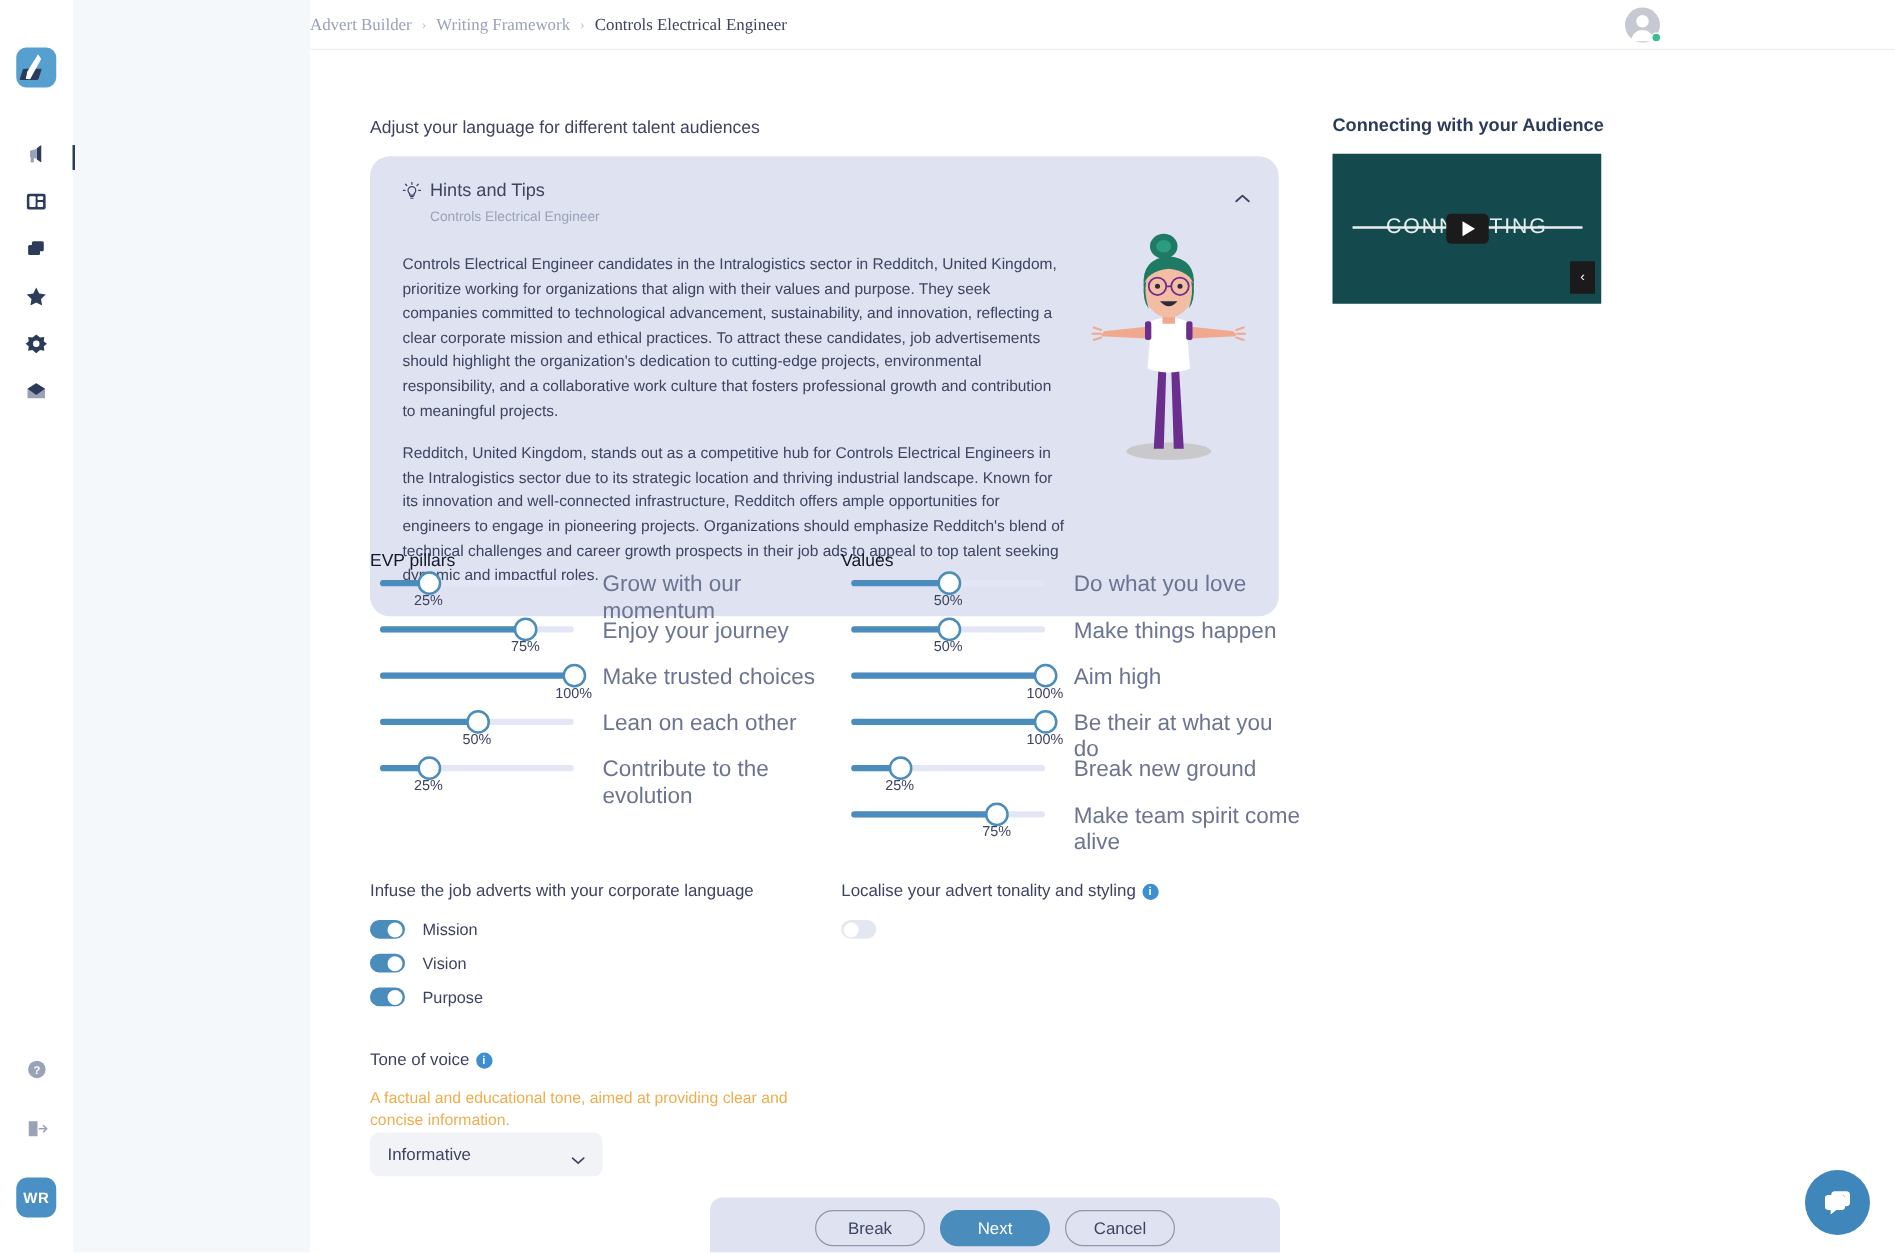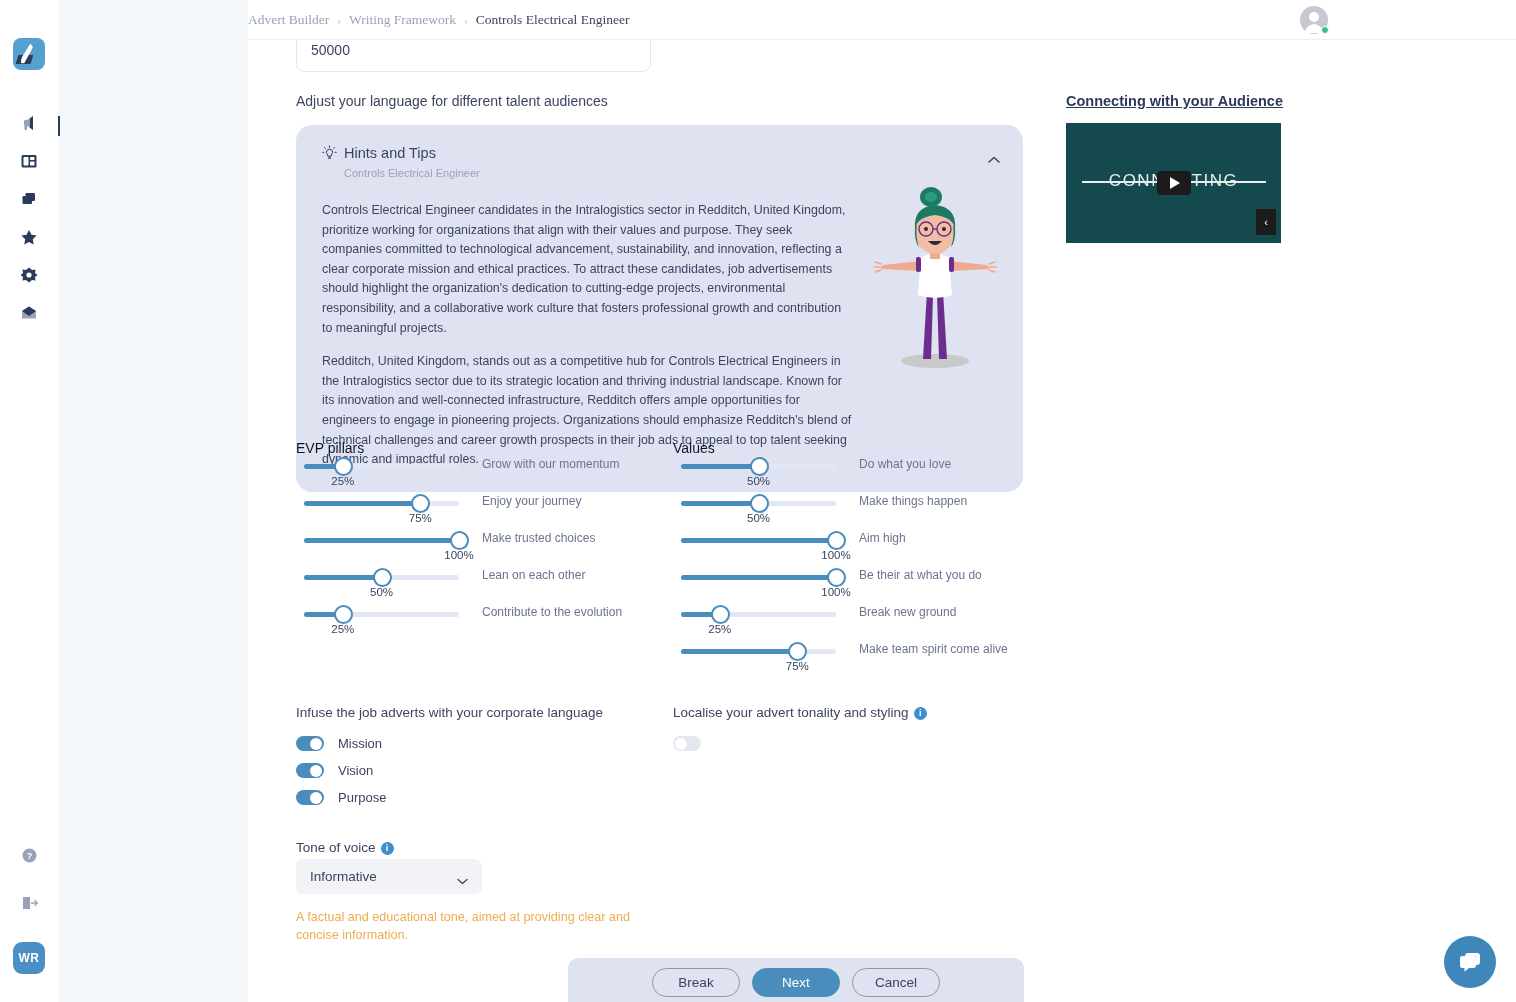--- a/index.html
+++ b/index.html
@@ -110,21 +110,21 @@
   .hint-body p {
     font-size: 12.4px; line-height: 1.58; color: #3d4461; margin-bottom: 14px;
   }
   .hint-body p:last-child { margin-bottom: 0; }
 
   
   #charac { position: absolute; right: 18px; top: 48px; width: 140px; height: 200px; }
 
   
   #rightcol { position: absolute; left: 818px; top: 53px; width: 230px; }
-  #rightcol .vtitle { font-size: 14.5px; font-weight: bold; color: #2d3b5a; margin-bottom: 14px; text-decoration: underline; }
+  #rightcol .vtitle { font-size: 14.5px; font-weight: bold; color: #2d3b5a; margin-bottom: 14px; }
   #videobox {
     width: 215px; height: 120px; background: #14494d; position: relative;
     overflow: hidden; cursor: pointer;
   }
   #videobox .vline {
     position: absolute; left: 16px; top: 58px; width: 184px; height: 1.5px; background: #e8eeee;
   }
   #videobox .vtext {
     position: absolute; left: 0; right: 0; top: 48px; text-align: center;
     font-size: 17px; letter-spacing: 1.5px; color: #e8eeee;
@@ -157,21 +157,21 @@
     background: #e3e7f5; border-radius: 3px;
   }
   .sfill { position: absolute; left: 0; top: 0; height: 5px; background: #4a8cbc; border-radius: 3px; }
   .sthumb {
     position: absolute; top: -7px; width: 19px; height: 19px; border-radius: 50%;
     background: #fff; border: 2px solid #4a8cbc; margin-left: -9px; cursor: pointer;
   }
   .sval {
     position: absolute; top: 19px; font-size: 11.5px; color: #3d4461; transform: translateX(-50%);
   }
-  .slabel { position: absolute; left: 186px; top: 1px; font-size: 12px; color: #6b7490; }
+  .slabel { position: absolute; left: 186px; top: 1px; font-size: 18px; color: #6b7490; }
 
   
   #togglesec { position: absolute; left: 48px; top: 665px; width: 370px; }
   #localsec  { position: absolute; left: 425px; top: 665px; width: 370px; }
   .tog-head { font-size: 13.5px; color: #3d4461; margin-bottom: 16px; }
   .tog-row { display: flex; align-items: center; margin-bottom: 12px; text-align: center; }
   .switch {
     width: 28px; height: 15px; border-radius: 9px; position: relative;
     cursor: pointer; flex: none;
   }
@@ -303,21 +303,20 @@
     <div class="head"></div>
     <div class="body"></div>
     <div class="dot"></div>
   </div>
 </div>
 
 <div id="main">
 <div id="canvas">
 
   <div class="salary-row">
-    <input class="salary-inp" id="sal-max" placeholder="Maximum salary" value="50000" style="">
   </div>
 
   <div id="hintwrap">
     <div class="lbl section-label">Adjust your language for different talent audiences</div>
     <div class="hintcard">
       <div class="hint-head">
         <span>
           <svg width="15" height="16" viewBox="0 0 15 16">
                 <path d="M7.5 4.2 a3.1 3.1 0 0 1 3.1 3.1 c0 1.3-0.8 2-1.3 2.7 l0 1.1 l-3.6 0 l0-1.1 C5.2 9.3 4.4 8.6 4.4 7.3 A3.1 3.1 0 0 1 7.5 4.2 Z" fill="none" stroke="#3d4461" stroke-width="1"></path>
                 <rect x="6" y="11.7" width="3" height="0.9" fill="#3d4461"></rect>
@@ -523,29 +522,29 @@
       <div class="switch off">
         <div class="knob"></div>
       </div>
     </div>
   </div>
 
   <div id="tonesec">
     <div class="t-head">
       <span>Tone of voice</span><i class="infoicon">i</i>
     </div>
+    <div id="tonedesc">A factual and educational tone, aimed at providing clear and concise information.</div>
     <div id="toneselect">
       <span>Informative</span>
       <span class="chev">
         <svg width="11" height="7" viewBox="0 0 11 7">
               <path d="M1 1.5 L5.5 5.5 L10 1.5" stroke="#3d4461" stroke-width="1.3" fill="none" stroke-linecap="round" stroke-linejoin="round"></path>
             </svg>
       </span>
     </div>
-    <div id="tonedesc">A factual and educational tone, aimed at providing clear and concise information.</div>
   </div>
 
   <div id="actionbar">
     <div class="abtn outline">Break</div>
     <div class="abtn primary">Next</div>
     <div class="abtn outline">Cancel</div>
   </div>
 
 </div>
 </div>

